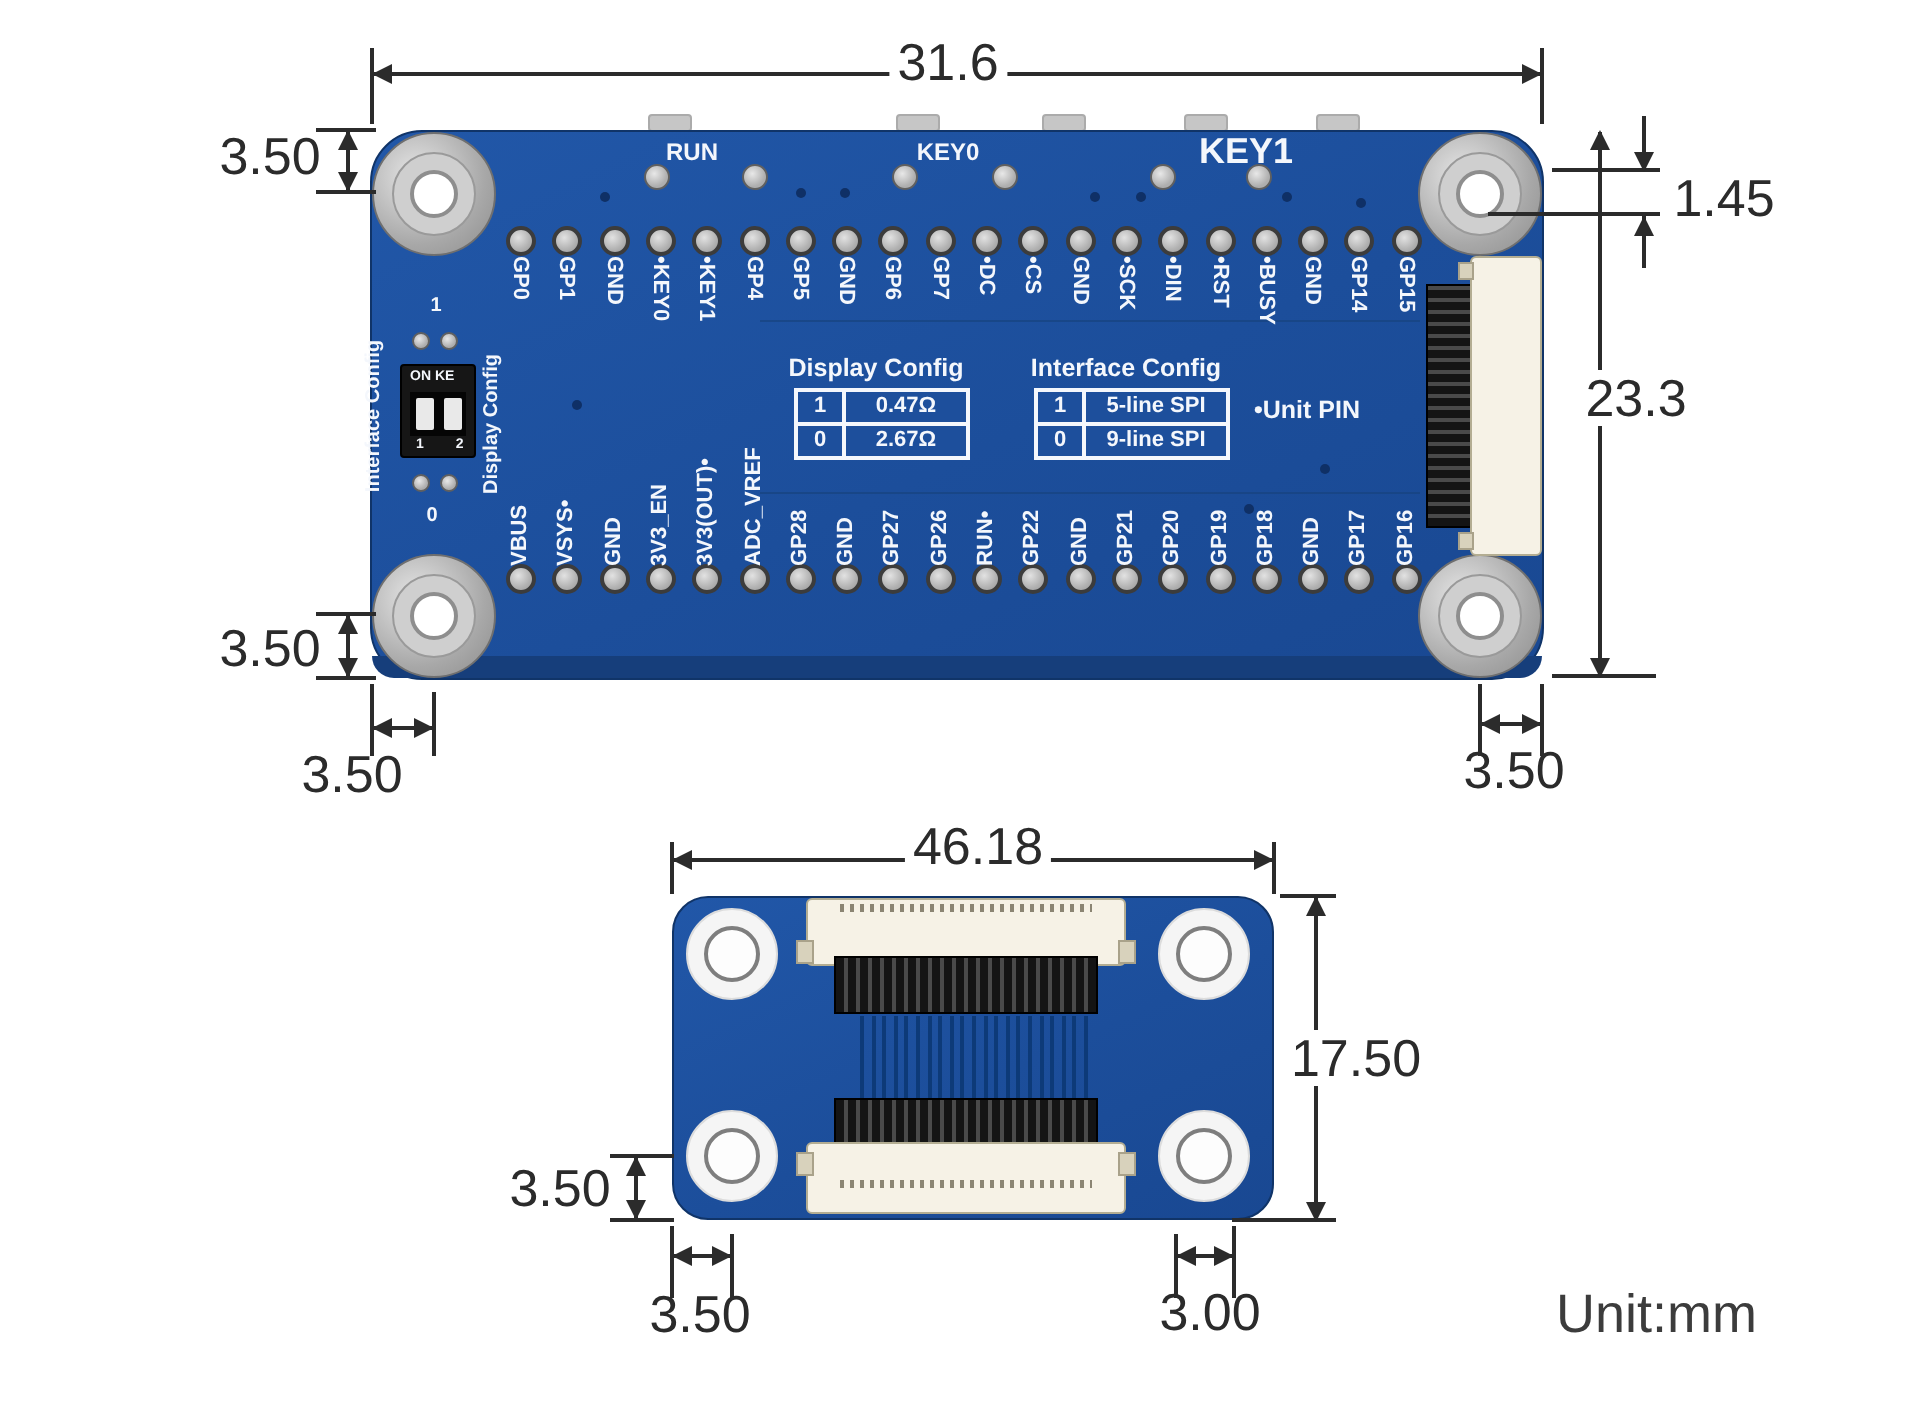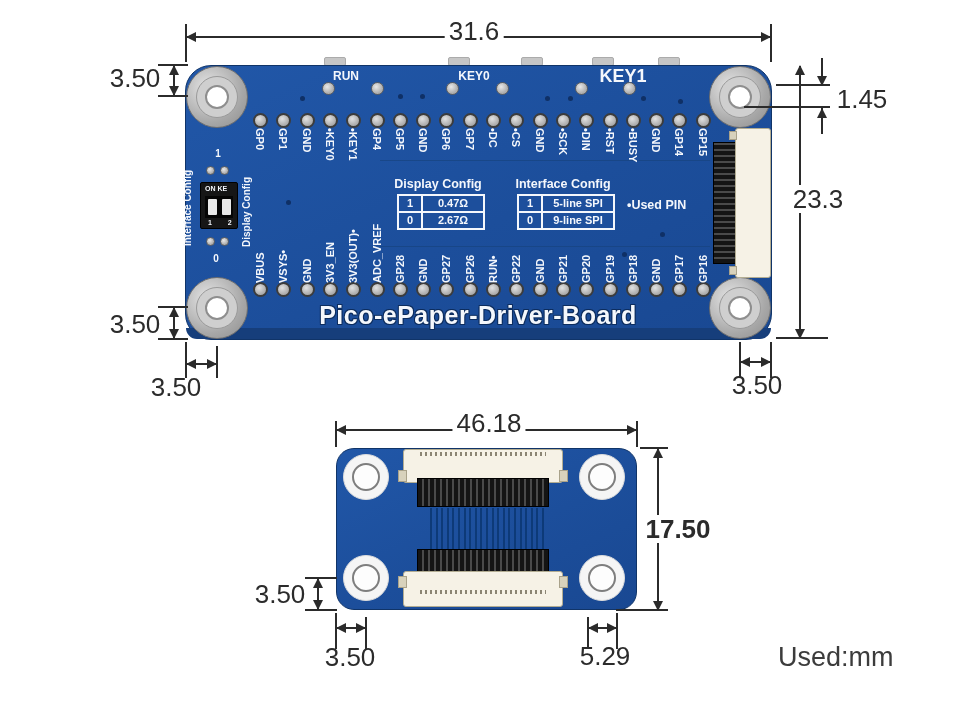--- a/index.html
+++ b/index.html
@@ -215,28 +215,27 @@
     <div class="c">0</div>
     <div class="c">2.67Ω</div>
   </div>
   <div class="silk ctr" style="left:563px;top:184px;font-size:12.5px;">Interface Config</div>
   <div class="cfg" style="left:517px;top:194px;grid-template-columns:22px 70px;">
     <div class="c">1</div>
     <div class="c">5-line SPI</div>
     <div class="c">0</div>
     <div class="c">9-line SPI</div>
   </div>
-  <div class="silk" style="left:627px;top:198px;font-size:12.5px;">•Used PIN</div>
+  <div class="silk" style="left:627px;top:198px;font-size:12.5px;">•Unit PIN</div>
 
   <div class="fpc-latch-h" style="left:713px;top:142px;width:26px;height:122px;background:repeating-linear-gradient(0deg,#141414 0 4px,#4a4a4a 4px 6px);"></div>
   <div class="fpc-body" style="left:735px;top:128px;width:36px;height:150px;"></div>
   <div class="fpc-tab" style="left:729px;top:131px;width:8px;height:9px;"></div>
   <div class="fpc-tab" style="left:729px;top:266px;width:8px;height:9px;"></div>
 
-  <div class="silk ctr" style="left:478px;top:315px;font-size:25px;letter-spacing:.5px;text-shadow:1px 1px 0 #0d2d5e,-1px -1px 0 #0d2d5e,1px -1px 0 #0d2d5e,-1px 1px 0 #0d2d5e;">Pico-ePaper-Driver-Board</div>
 
   <div class="pcb pcb-bottom"></div>
   <div id="holes-b-layer">
       <div class="holeb-out" style="left: 343px; top: 454px; width: 46px; height: 46px;"></div>
       <div class="holeb-in" style="left: 352px; top: 463px; width: 28px; height: 28px;"></div>
       <div class="holeb-out" style="left: 579px; top: 454px; width: 46px; height: 46px;"></div>
       <div class="holeb-in" style="left: 588px; top: 463px; width: 28px; height: 28px;"></div>
       <div class="holeb-out" style="left: 343px; top: 555px; width: 46px; height: 46px;"></div>
       <div class="holeb-in" style="left: 352px; top: 564px; width: 28px; height: 28px;"></div>
       <div class="holeb-out" style="left: 579px; top: 555px; width: 46px; height: 46px;"></div>
@@ -364,20 +363,20 @@
     </div>
 
   <div class="dim bgw" style="left:474px;top:31px;">31.6</div>
   <div class="dim" style="left:135px;top:78px;">3.50</div>
   <div class="dim" style="left:862px;top:99px;">1.45</div>
   <div class="dim bgw" style="left:818px;top:199px;">23.3</div>
   <div class="dim" style="left:135px;top:324px;">3.50</div>
   <div class="dim" style="left:176px;top:387px;">3.50</div>
   <div class="dim" style="left:757px;top:385px;">3.50</div>
   <div class="dim bgw" style="left:489px;top:423px;">46.18</div>
-  <div class="dim bgw" style="left:678px;top:529px;font-weight:bold;">17.50</div>
+  <div class="dim bgw" style="left:678px;top:529px;">17.50</div>
   <div class="dim" style="left:280px;top:594px;">3.50</div>
   <div class="dim" style="left:350px;top:657px;">3.50</div>
-  <div class="dim" style="left:605px;top:656px;">5.29</div>
-
-  <div class="unit" style="left:778px;top:642px;">Used:mm</div>
+  <div class="dim" style="left:605px;top:656px;">3.00</div>
+
+  <div class="unit" style="left:778px;top:642px;">Unit:mm</div>
 
 </div>
 
 </body></html>

